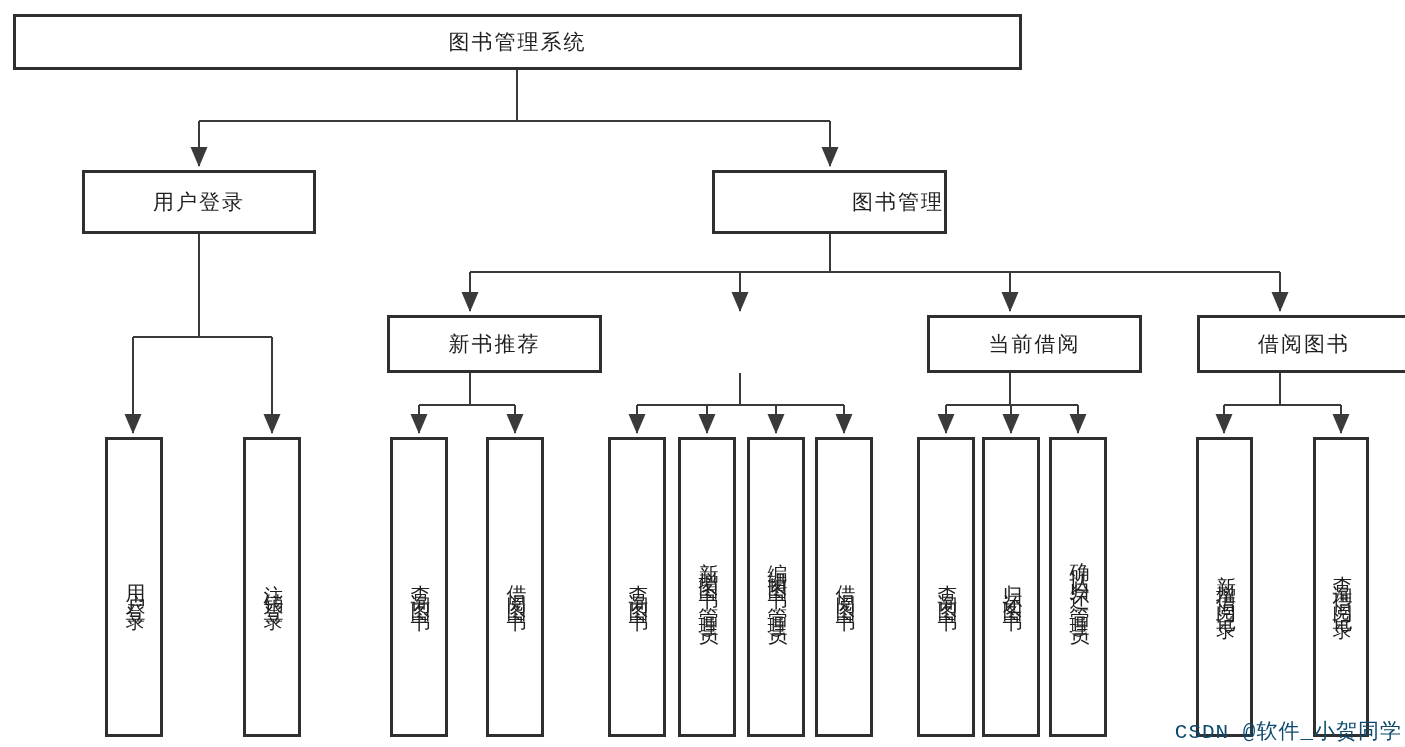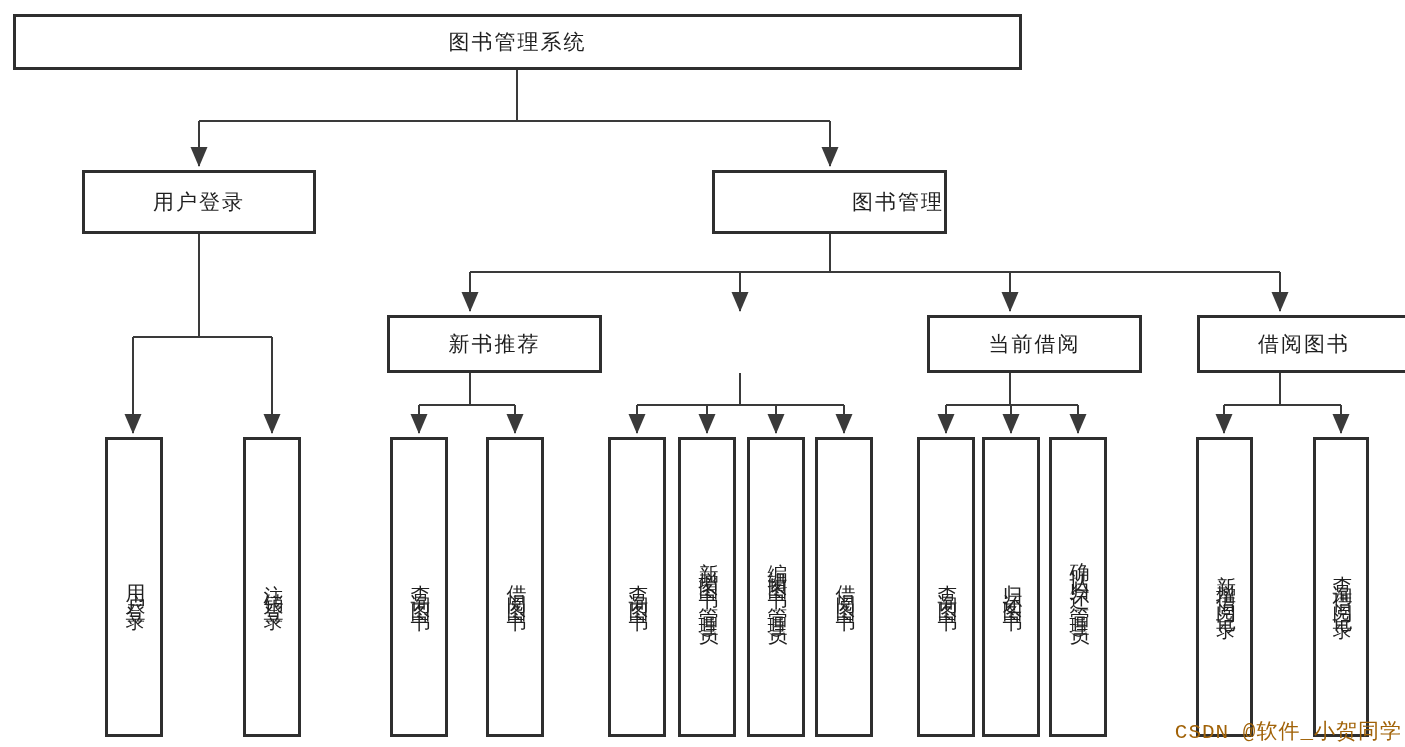--- a/index.html
+++ b/index.html
@@ -43,21 +43,21 @@
     font-size: 20px;
     letter-spacing: 9px;
     line-height: 1.1;
     white-space: nowrap;
   }
   .watermark {
     position: absolute;
     right: 3px;
     bottom: 2px;
     font-size: 21px;
-    color: #a16207;
+    color: #0c4a6e;
     letter-spacing: 1px;
     z-index: 5;
   }
 </style>
 </head>
 <body>
 
 <div class="canvas">
 
   <svg class="wires" width="1405" height="747" viewBox="0 0 1405 747" fill="none" stroke="#3a3a3a" stroke-width="2">

